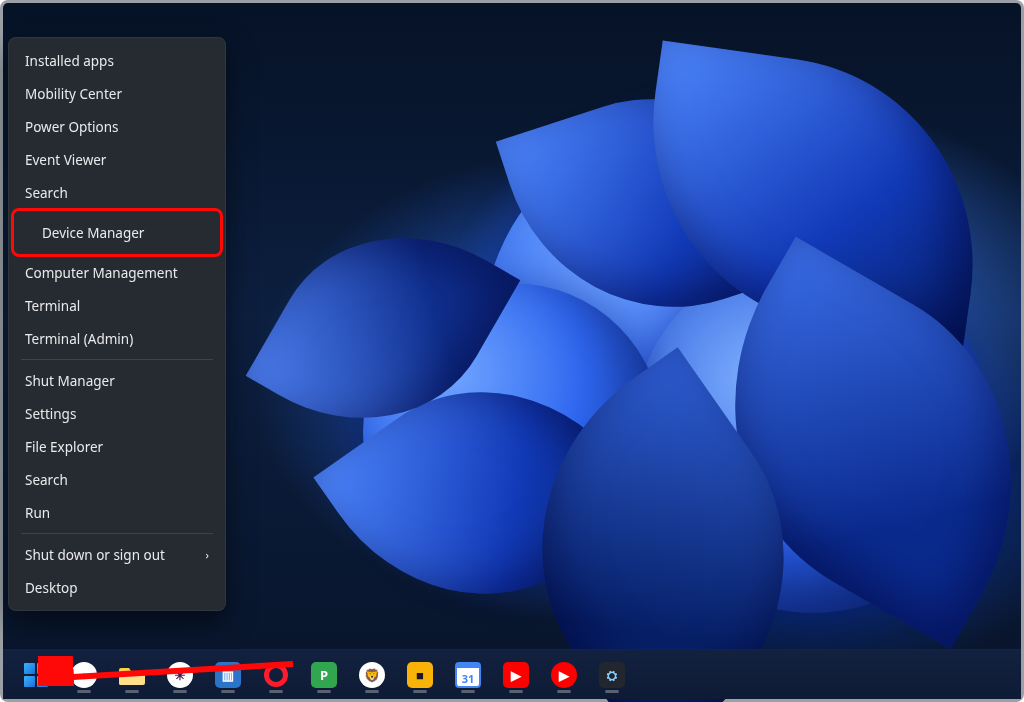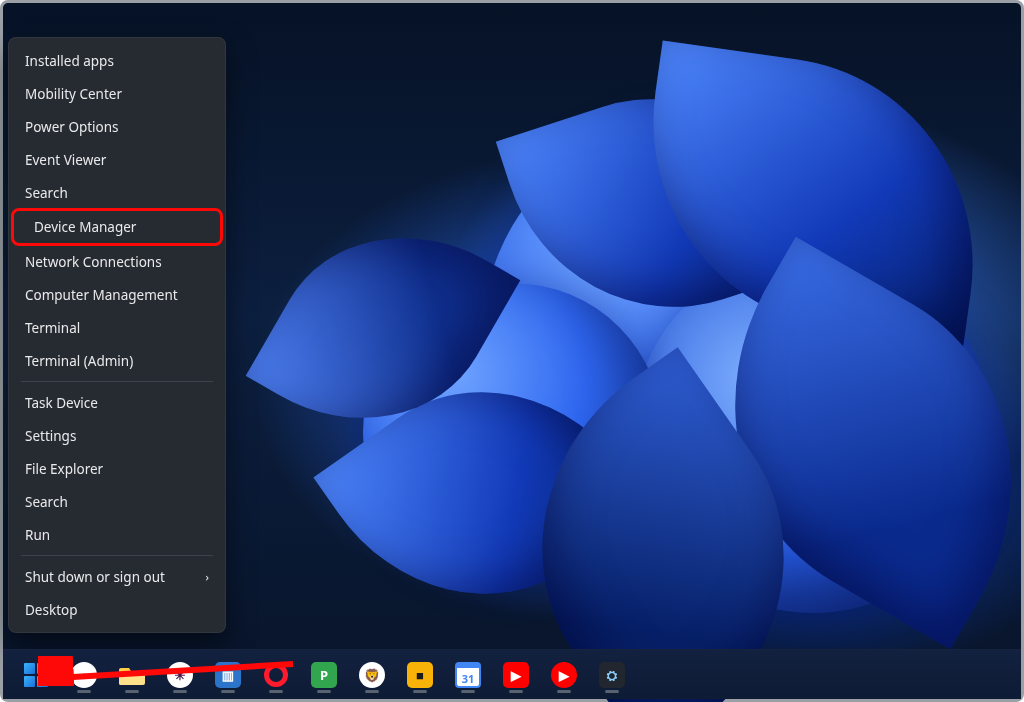--- a/index.html
+++ b/index.html
@@ -48,22 +48,22 @@
     height: 33px;
     padding: 0 12px;
     border-radius: 5px;
     cursor: default;
     white-space: nowrap;
   }
   .winx-item.highlight {
     border: 3px solid #ff0808;
     border-radius: 8px;
     margin: -1px -2px;
-    padding: 0 20px;
-    height: 38px;
+    padding: 0 28px;
+    height: 49px;
   }
   .winx-sep { height: 1px; background: #3d434c; margin: 4px 8px; }
   .chevron { font-size: 11px; color: #e9eaec; }
 
   
   .taskbar {
     position: absolute; left:0; right:0; bottom:0;
     height: 50px;
     background: linear-gradient(180deg, #12213f 0%, #0e1b35 100%);
     border-top: 1px solid rgba(255,255,255,0.04);
@@ -126,34 +126,31 @@
       <div class="winx-item">
         <span>Event Viewer</span>
       </div>
       <div class="winx-item">
         <span>Search</span>
       </div>
       <div class="winx-item highlight">
         <span>Device Manager</span>
       </div>
       <div class="winx-item">
-        <span>Network Connections</span>
-      </div>
-      <div class="winx-item">
         <span>Computer Management</span>
       </div>
       <div class="winx-item">
         <span>Terminal</span>
       </div>
       <div class="winx-item">
         <span>Terminal (Admin)</span>
       </div>
       <div class="winx-sep"></div>
       <div class="winx-item">
-        <span>Task Device</span>
+        <span>Shut Manager</span>
       </div>
       <div class="winx-item">
         <span>Settings</span>
       </div>
       <div class="winx-item">
         <span>File Explorer</span>
       </div>
       <div class="winx-item">
         <span>Search</span>
       </div>

